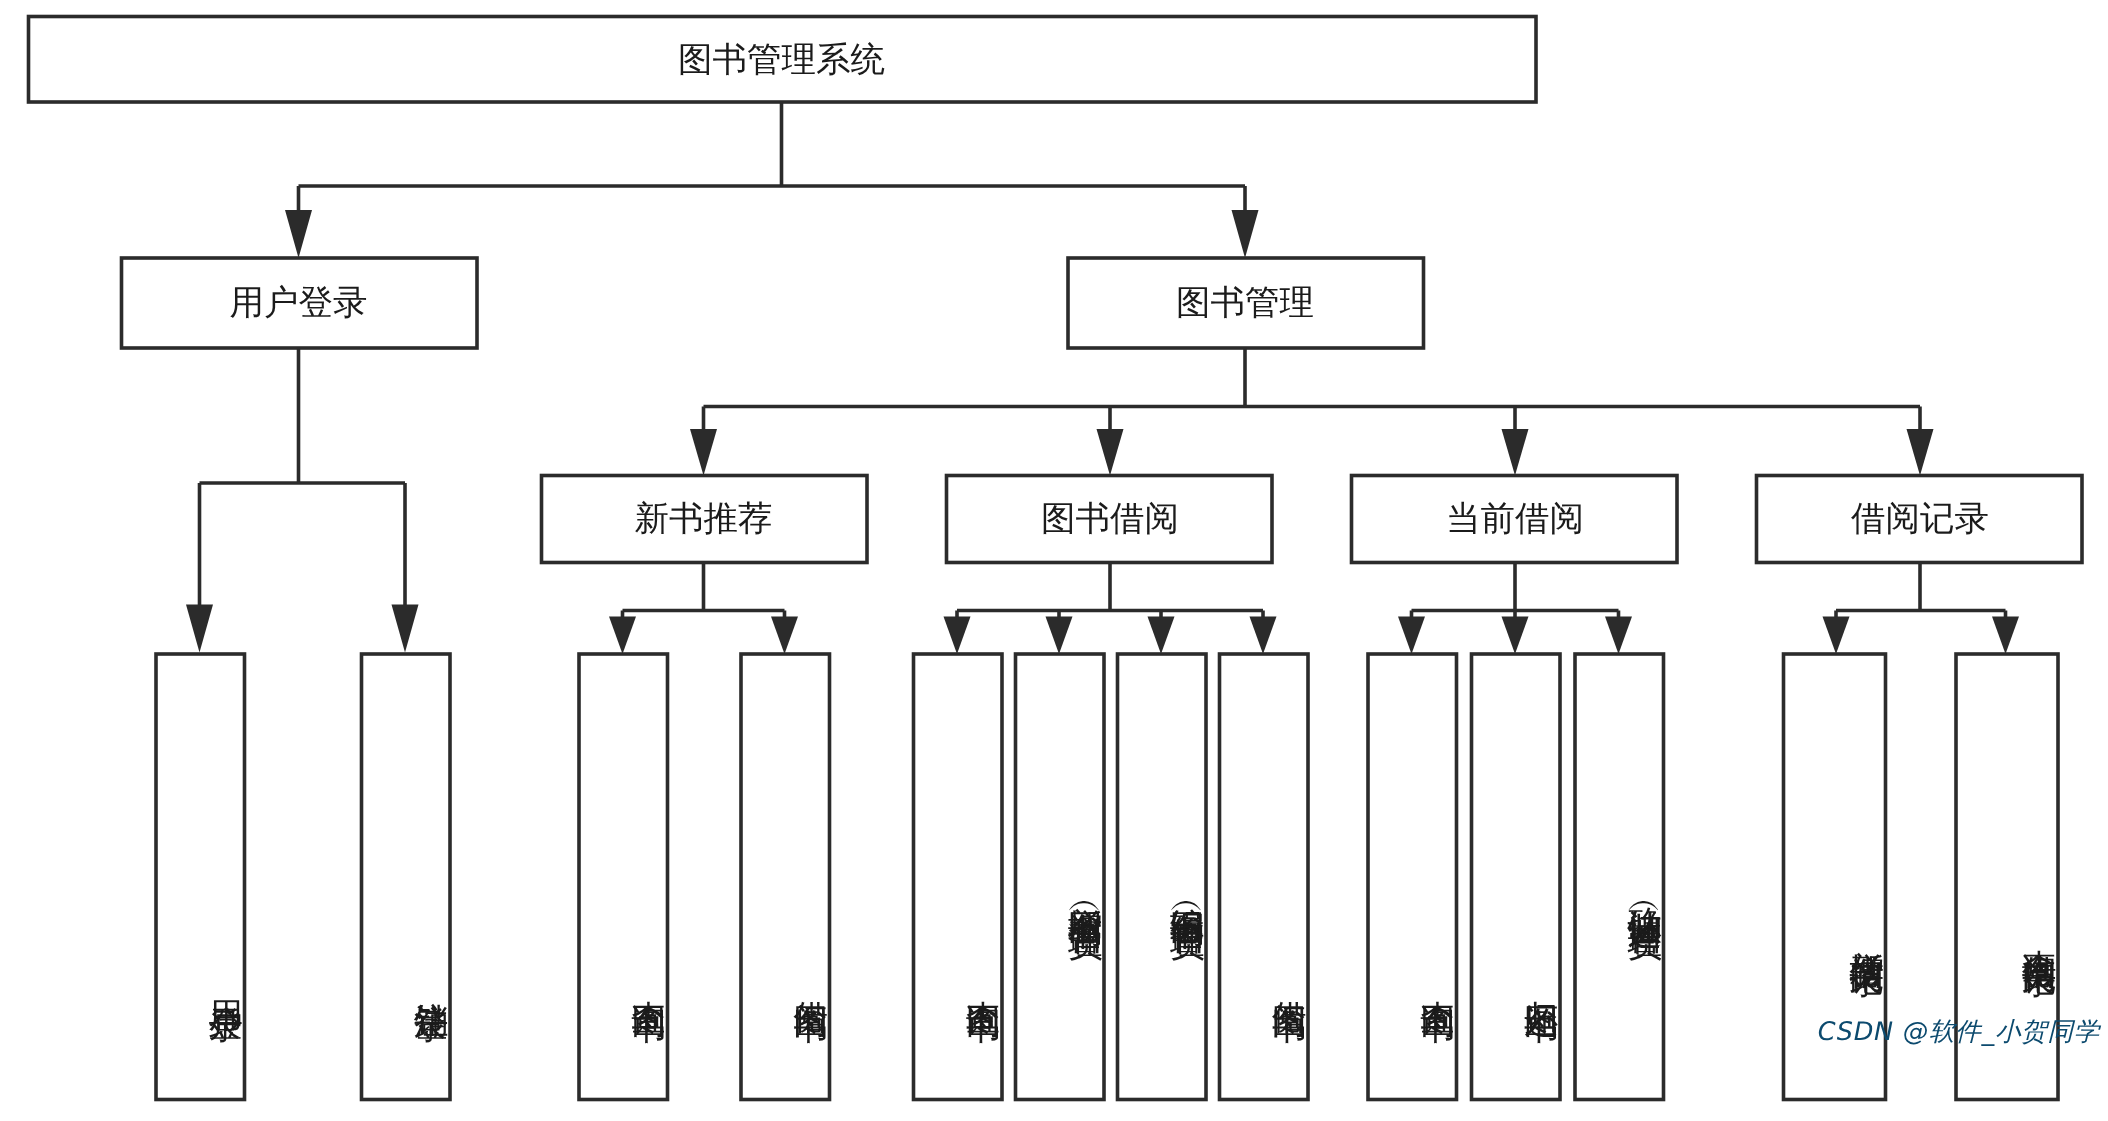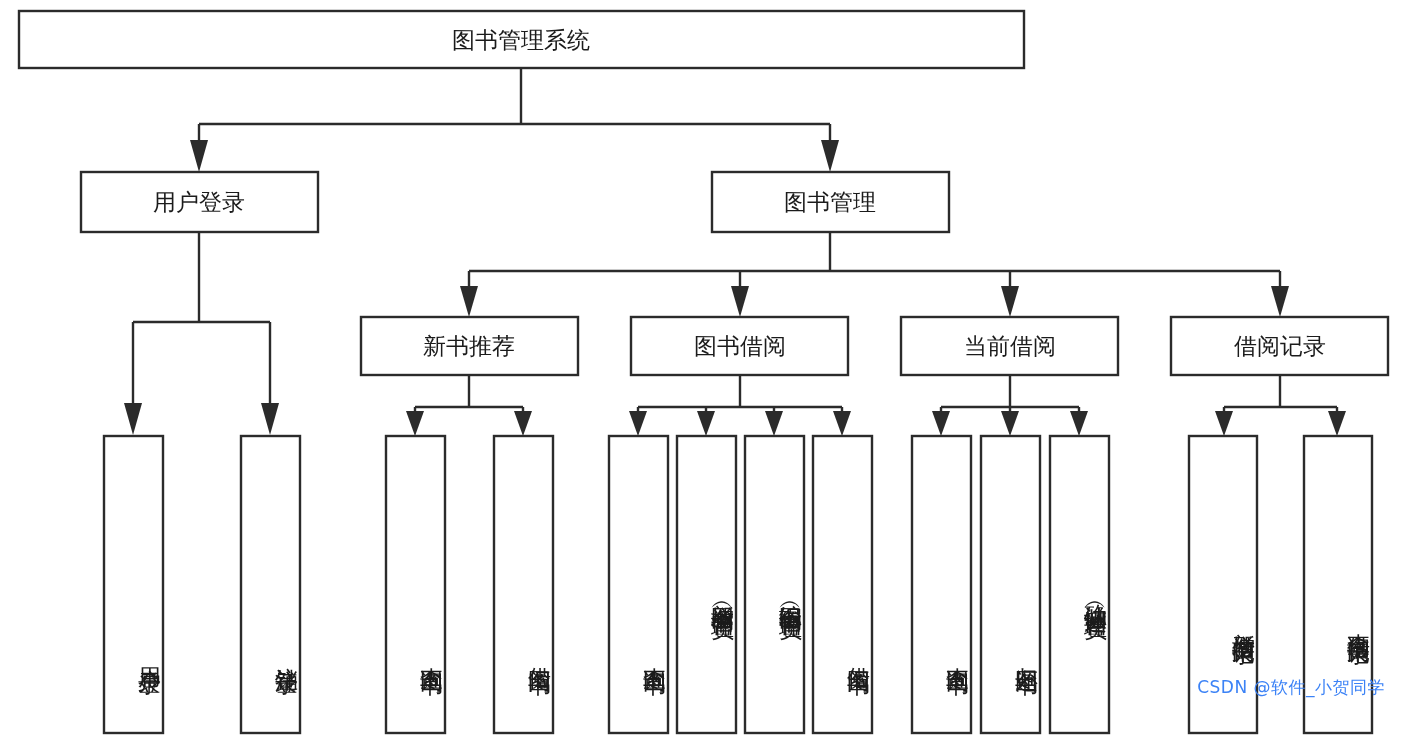--- a/index.html
+++ b/index.html
@@ -58,27 +58,28 @@
     color: #1b1b1b;
     letter-spacing: 2px;
     white-space: nowrap;
     display: flex;
     align-items: flex-start;
     justify-content: center;
     pointer-events: none;
   }
   .watermark {
     position: absolute;
-    right: 20px;
+    right: 5px;
     bottom: 6px;
     font-family: "DejaVu Sans", "Liberation Sans", sans-serif;
     font-size: 17px;
-    color: #3b82f6;
+    color: #0c4a6e;
     letter-spacing: 0.5px;
     white-space: nowrap;
+    font-style: italic;
   }
 </style>
 </head>
 <body>
 
 <div id="stage">
 
   <svg class="diagram" viewBox="0 0 1405 747">
 
     <g>

